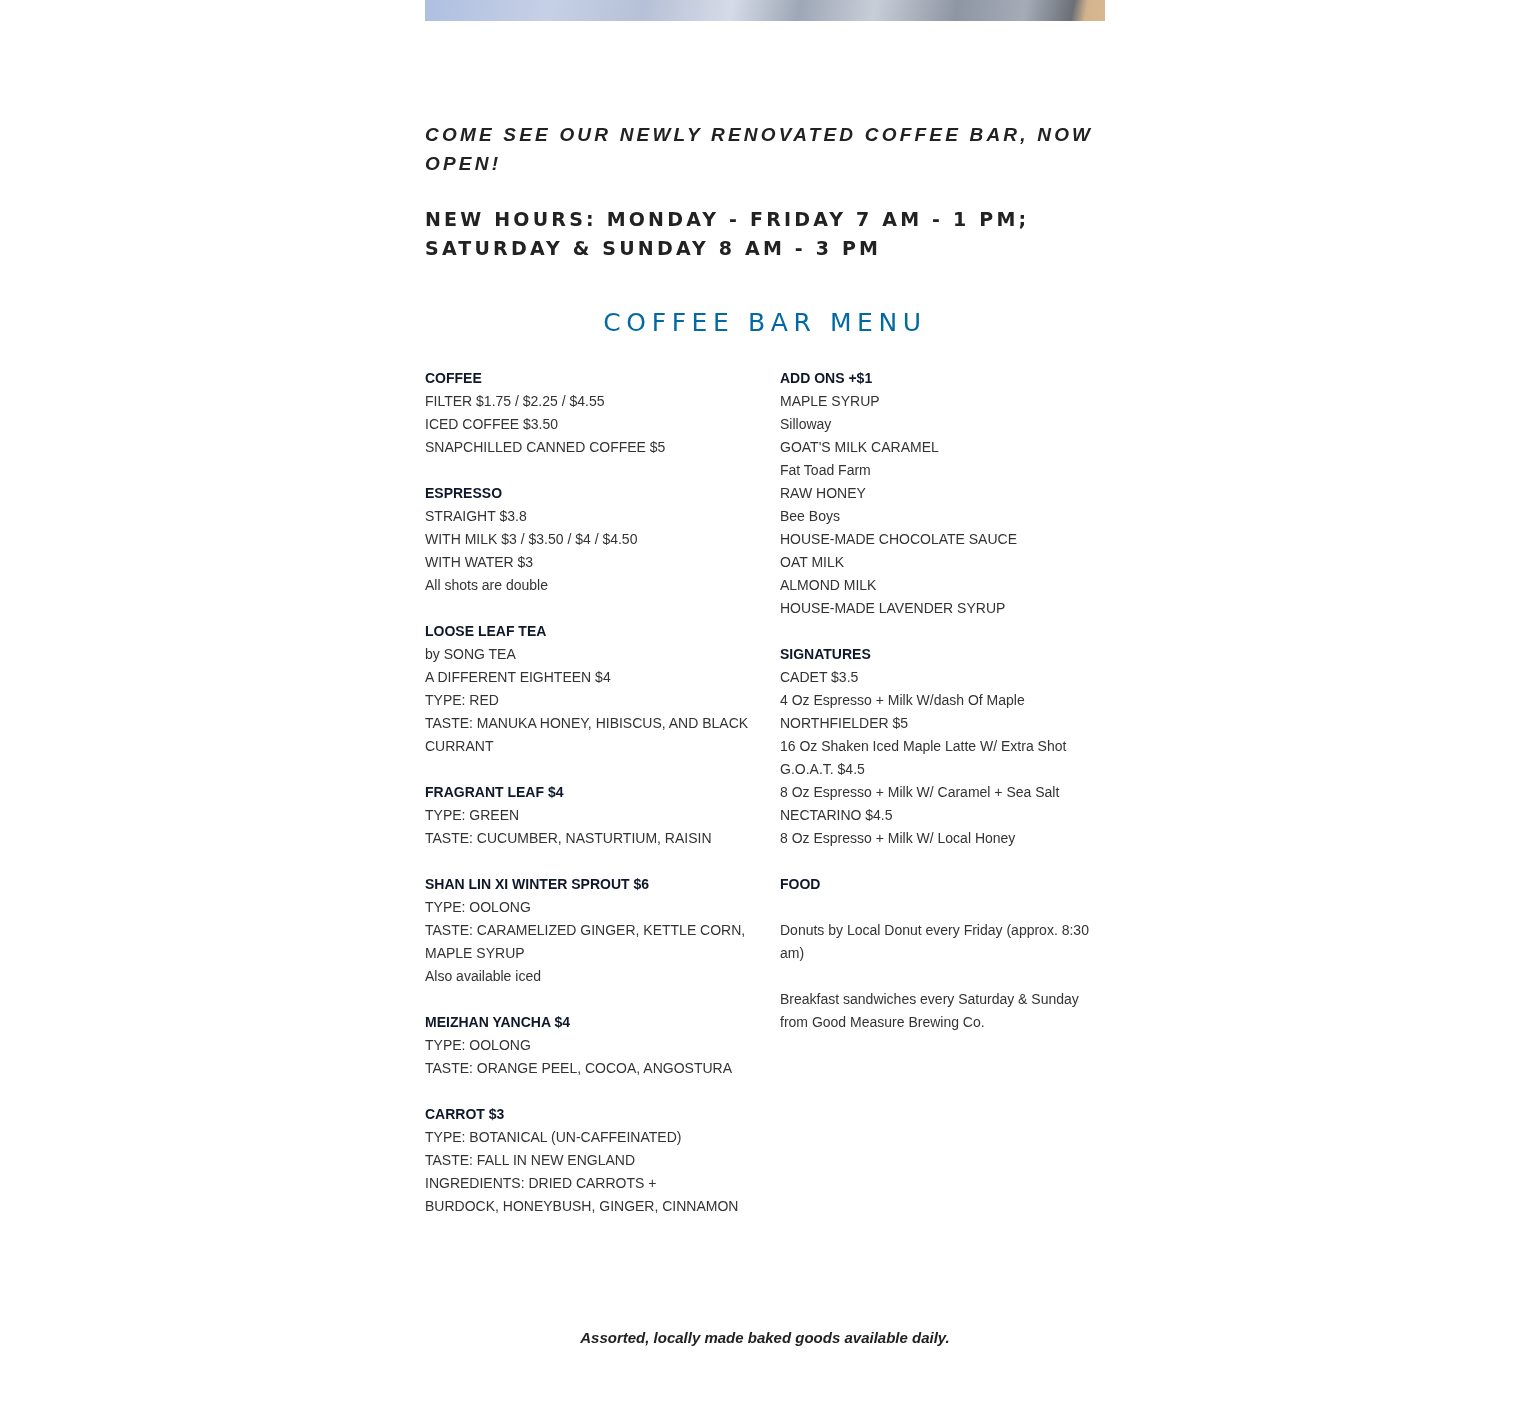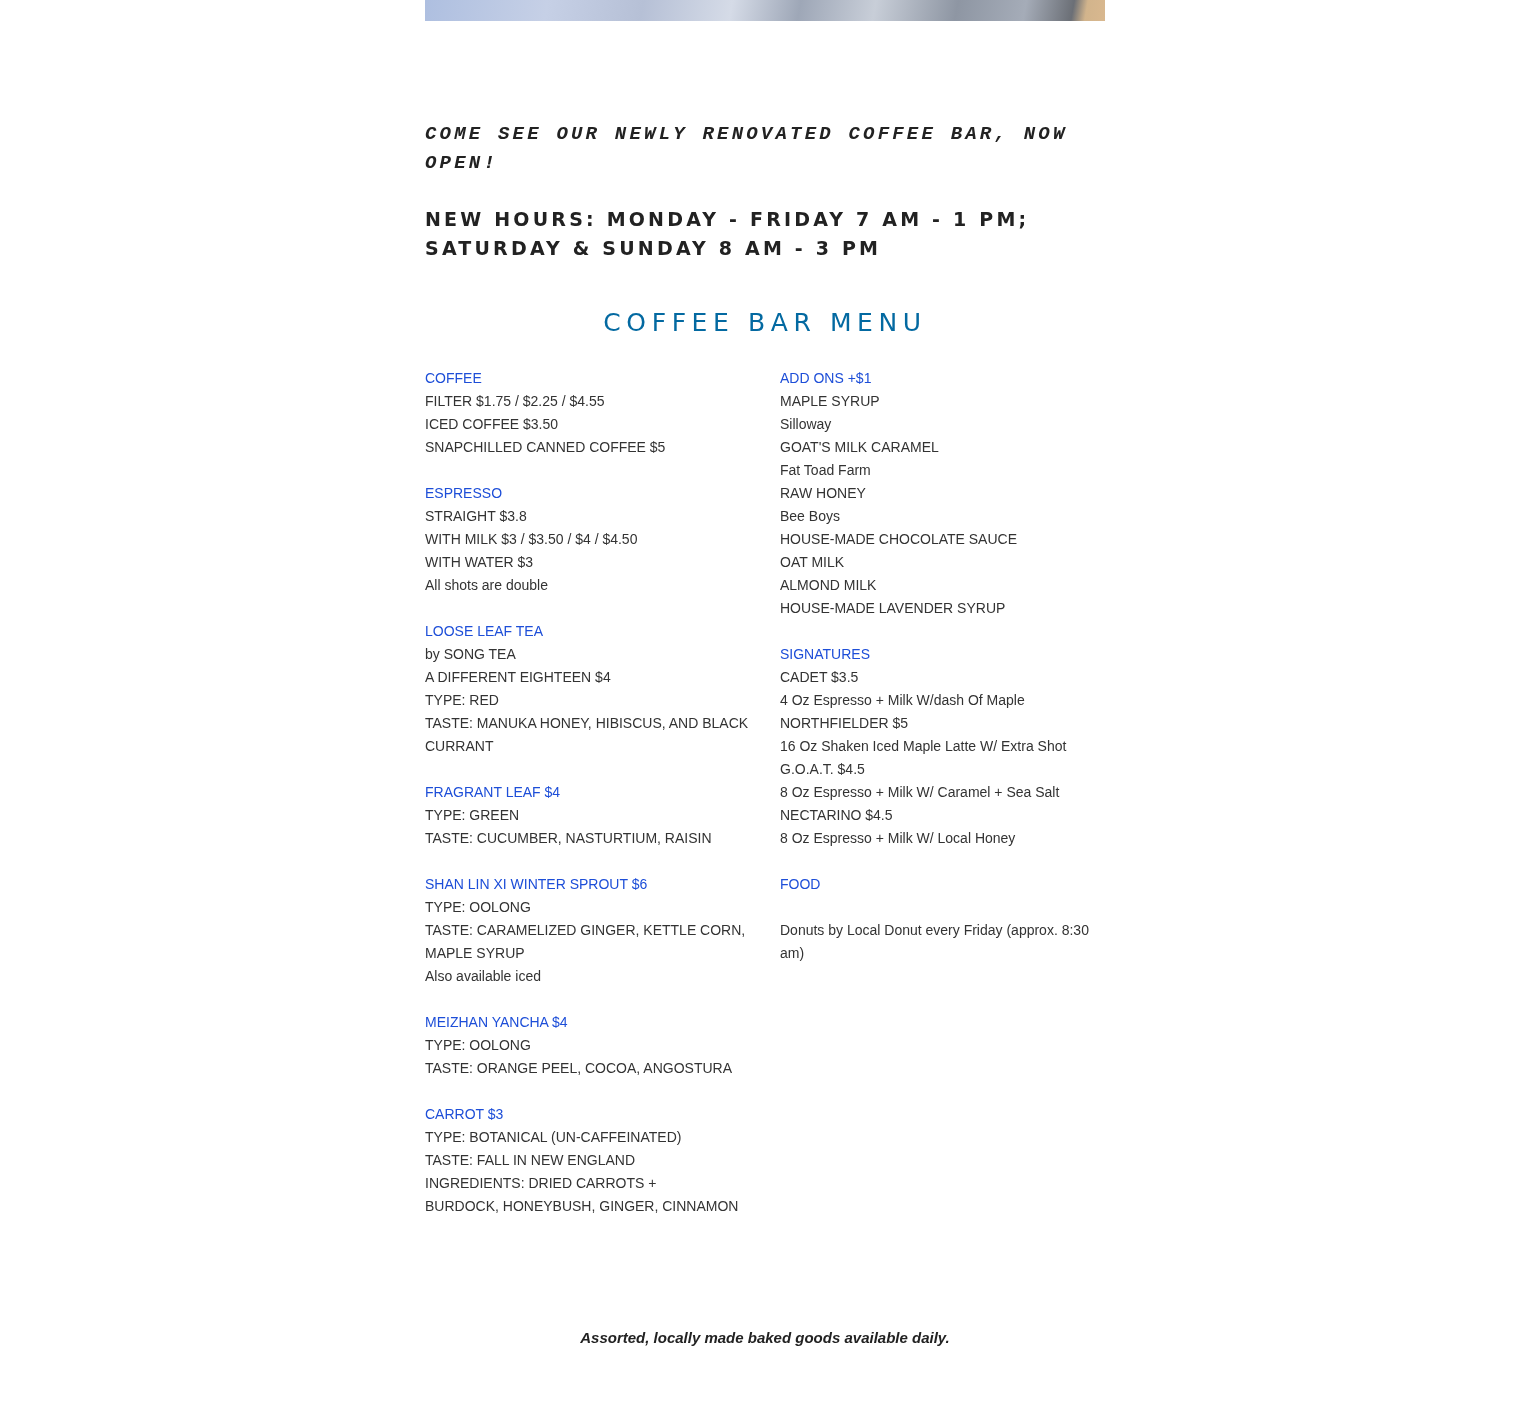--- a/index.html
+++ b/index.html
@@ -1,32 +1,32 @@
 <!DOCTYPE html>
 <html><head>
 <meta charset="utf-8">
 <style>
   html, body { margin: 0; padding: 0; background: #ffffff; }
   body { width: 1530px; height: 1404px; position: relative; overflow: hidden; color: #2a2a2a; font-family: "Liberation Sans", sans-serif; }
   .hero { position: absolute; left: 425px; top: 0; width: 680px; height: 21px;
     background: linear-gradient(100deg, #aebfe0 0%, #c6d0e6 18%, #b6c0d6 32%, #d5dbe7 45%, #9ea7b7 55%, #c8ced8 66%, #8e96a3 78%, #a5acb8 88%, #6b6f76 95%, #d2b48c 97%, #d9b88f 100%); }
   .announce { position: absolute; left: 425px; top: 120px; width: 690px; margin: 0;
-    font-family: Liberation Mono, monospace; font-style: italic; font-weight: bold;
+    font-family: Liberation Sans, sans-serif; font-style: italic; font-weight: bold;
     font-size: 19px; letter-spacing: 3.2px; line-height: 29px; color: #222; }
   .hours { position: absolute; left: 425px; top: 205px; width: 690px; margin: 0;
     font-family: "DejaVu Sans", sans-serif; font-weight: bold;
     font-size: 19px; letter-spacing: 3.2px; line-height: 29px; color: #222; }
   .menu-title { position: absolute; left: 425px; top: 305px; width: 680px; margin: 0; text-align: center;
     font-family: "DejaVu Sans", sans-serif; font-weight: normal;
     font-size: 25px; letter-spacing: 5.6px; line-height: 36px; color: #0369a1; }
   .col { position: absolute; top: 367px; font-size: 14px; line-height: 23px; color: #333; }
   .col.left { left: 425px; width: 330px; }
   .col.right { left: 780px; width: 330px; }
   .section { margin: 0 0 23px 0; }
-  .section .h { font-weight: normal; color: #1d4ed8; }
+  .section .h { font-weight: bold; color: #0f172a; }
   .line { display: block; }
   .tagline { position: absolute; left: 425px; top: 1326px; width: 680px; text-align: center; margin: 0;
     font-weight: bold; font-style: italic; font-size: 15px; line-height: 23px; color: #222; }
 </style>
 </head>
 <body>
 
 <div class="hero"></div>
 
 <h2 class="announce">COME SEE OUR NEWLY RENOVATED COFFEE BAR, NOW OPEN!</h2>
@@ -108,15 +108,18 @@
     <span class="line">8 Oz Espresso + Milk W/ Caramel + Sea Salt</span>
     <span class="line">NECTARINO $4.5</span>
     <span class="line">8 Oz Espresso + Milk W/ Local Honey</span>
   </div>
   <div class="section">
     <span class="line h">FOOD</span>
   </div>
   <div class="section">
     <span class="line">Donuts by Local Donut every Friday (approx. 8:30 am)</span>
   </div>
+  <div class="section">
+    <span class="line">Breakfast sandwiches every Saturday &amp; Sunday from Good Measure Brewing Co.</span>
+  </div>
 </div>
 
 <p class="tagline">Assorted, locally made baked goods available daily.</p>
 
 </body></html>

